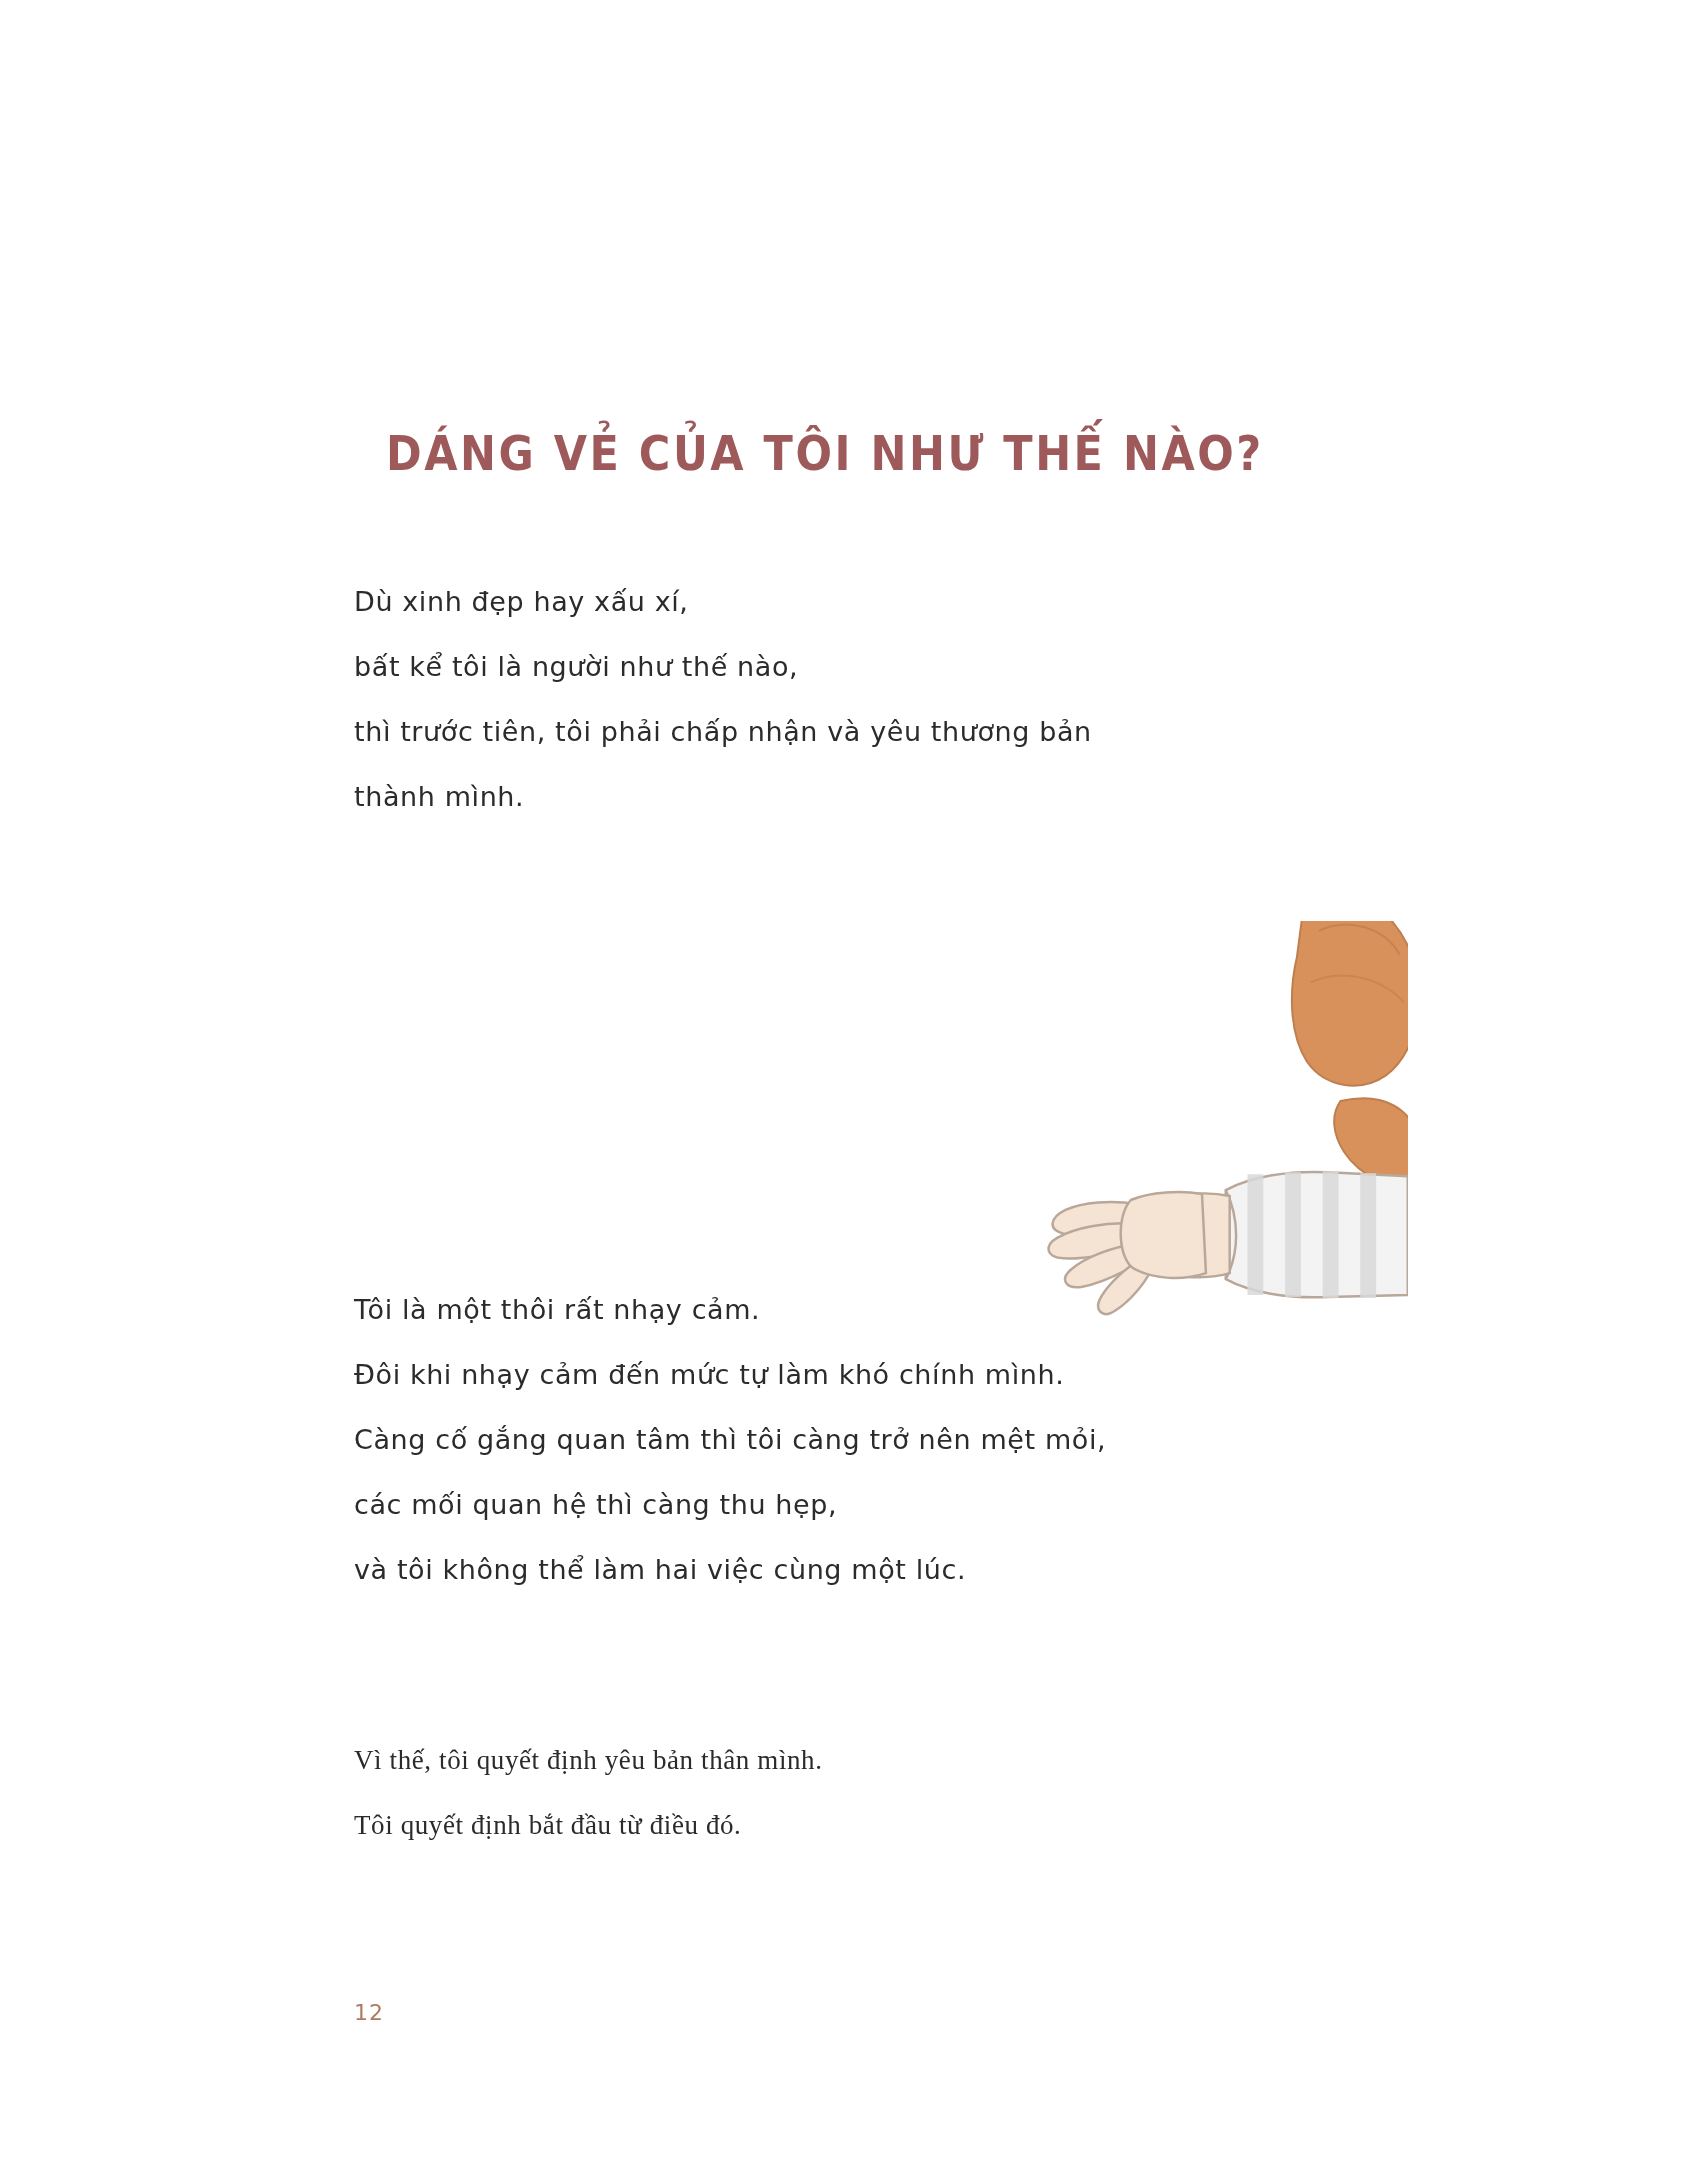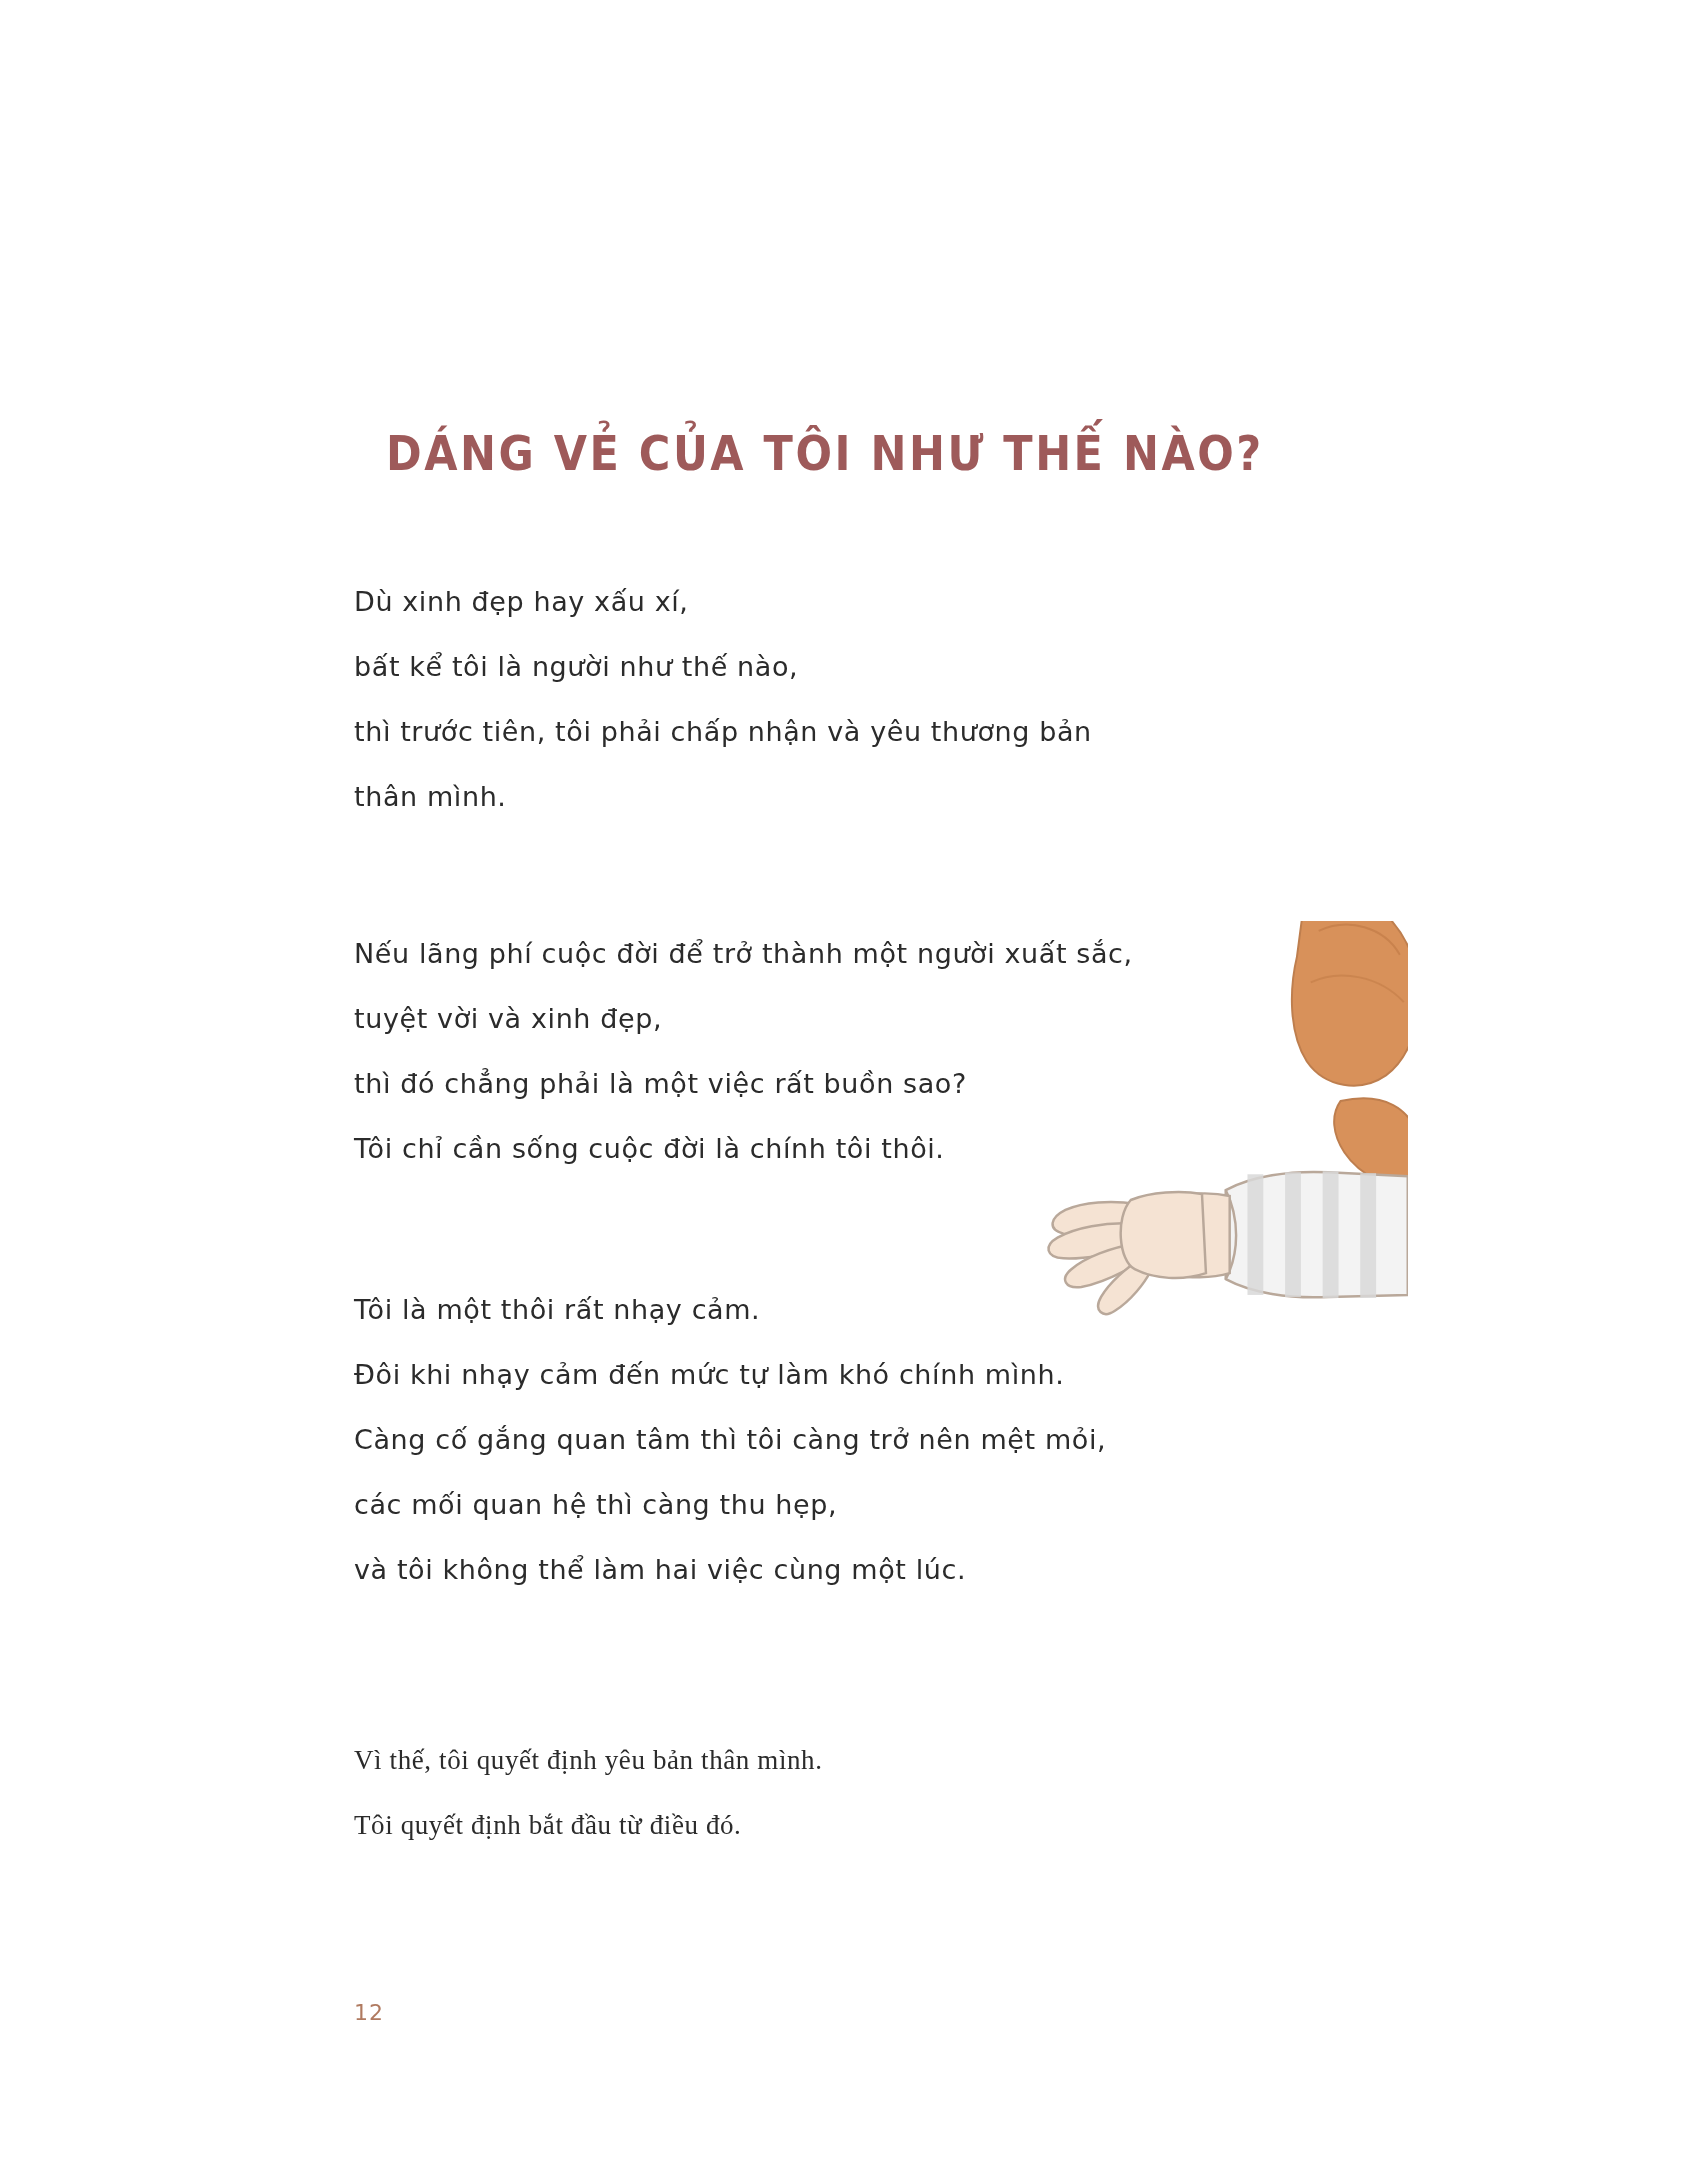--- a/index.html
+++ b/index.html
@@ -78,29 +78,23 @@
 <body>
 
 <div class="page">
 
   <h1 class="title">DÁNG VẺ CỦA TÔI NHƯ THẾ NÀO?</h1>
 
   <div class="body-block" id="stanza-1">
     <p>Dù xinh đẹp hay xấu xí,
 bất kể tôi là người như thế nào,
 thì trước tiên, tôi phải chấp nhận và yêu thương bản
-thân mình.</p>
+thành mình.</p>
   </div>
 
-  <div class="body-block" id="stanza-2">
-    <p>Nếu lãng phí cuộc đời để trở thành một người xuất sắc,
-tuyệt vời và xinh đẹp,
-thì đó chẳng phải là một việc rất buồn sao?
-Tôi chỉ cần sống cuộc đời là chính tôi thôi.</p>
-  </div>
 
   <div class="body-block" id="stanza-3">
     <p>Tôi là một thôi rất nhạy cảm.
 Đôi khi nhạy cảm đến mức tự làm khó chính mình.
 Càng cố gắng quan tâm thì tôi càng trở nên mệt mỏi,
 các mối quan hệ thì càng thu hẹp,
 và tôi không thể làm hai việc cùng một lúc.</p>
   </div>
 
   <div class="body-block" id="stanza-4">

